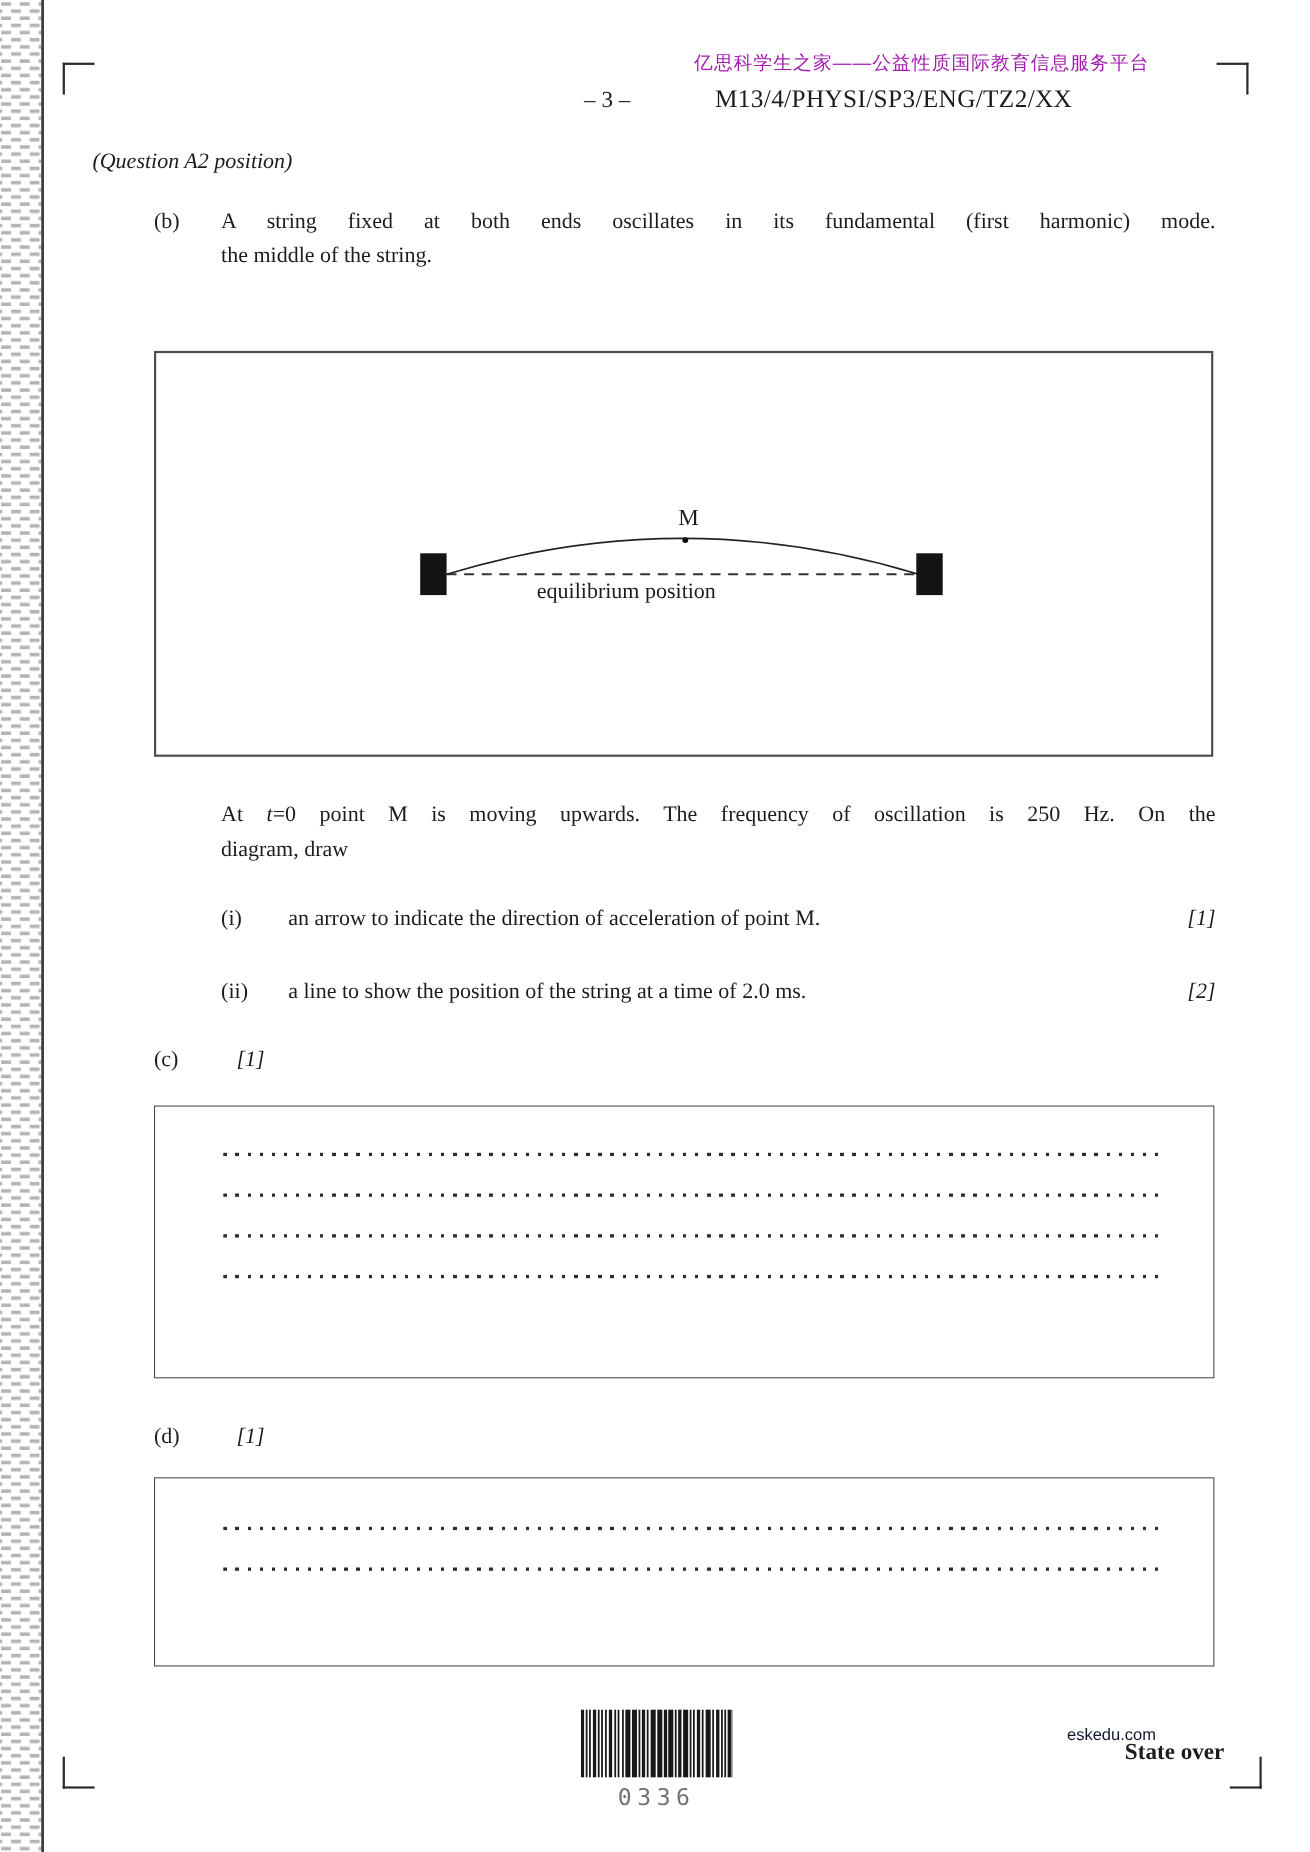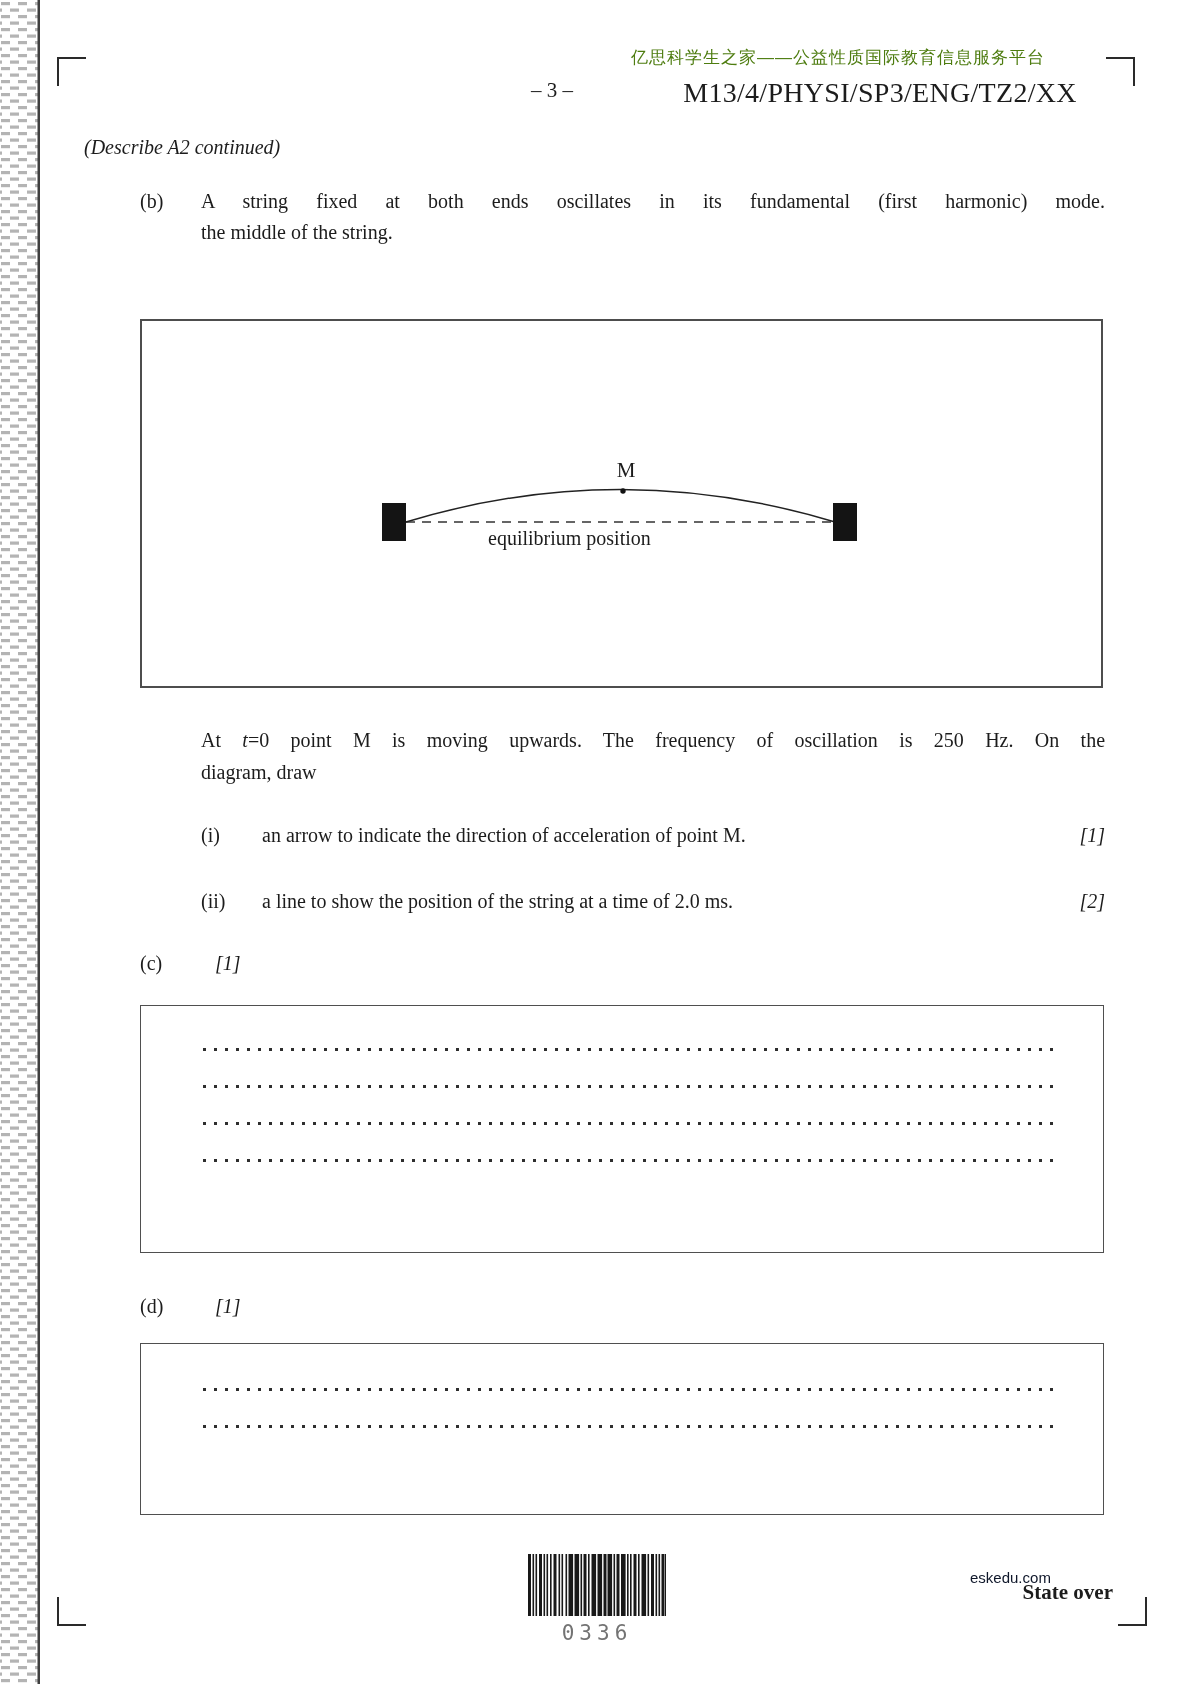--- a/index.html
+++ b/index.html
@@ -11,23 +11,23 @@
   
   .hatch-strip{left:0;top:0;width:41px;height:1684px;}
   
   .crop{width:27px;height:27px;}
   .crop.tl{left:57px;top:57px;border-top:2.5px solid #2a2a2a;border-left:2.5px solid #2a2a2a;}
   .crop.tr{left:1106px;top:57px;border-top:2.5px solid #2a2a2a;border-right:2.5px solid #2a2a2a;}
   .crop.bl{left:57px;top:1597px;border-bottom:2.5px solid #2a2a2a;border-left:2.5px solid #2a2a2a;}
   .crop.br{left:1118px;top:1597px;border-bottom:2.5px solid #2a2a2a;border-right:2.5px solid #2a2a2a;}
   
   .wm-cn{left:545px;top:46px;width:500px;text-align:right;font-family:"Liberation Sans",sans-serif;
-         font-size:17px;color:#4d7c0f;letter-spacing:1px;}
+         font-size:17px;color:#a21caf;letter-spacing:1px;}
   .page-num{left:531px;top:78px;font-size:21px;}
-  .paper-code{left:650px;top:77px;width:460px;text-align:center;font-size:28px;letter-spacing:.3px;}
+  .paper-code{left:650px;top:77px;width:460px;text-align:left;font-size:23px;letter-spacing:.3px;}
   .q-continued{left:84px;top:136px;font-size:20px;font-style:italic;}
   
   .qrow{display:flex;align-items:flex-start;font-size:20px;line-height:31px;}
   .qlabel{flex:0 0 61px;}
   .qtext{flex:1 1 auto;}
   .marks{flex:0 0 auto;margin-left:14px;font-style:italic;}
   .jline{display:block;text-align:justify;text-align-last:justify;}
   .part-b{left:140px;top:186px;width:965px;}
   .instruction{left:201px;top:724px;width:904px;font-size:20px;line-height:32px;}
   .sub-i{left:201px;top:820px;width:904px;}
@@ -75,21 +75,21 @@
 
 <div class="abs crop tl"></div>
 <div class="abs crop tr"></div>
 <div class="abs crop bl"></div>
 <div class="abs crop br"></div>
 
 <div class="abs wm-cn">亿思科学生之家——公益性质国际教育信息服务平台</div>
 <div class="abs page-num">– 3 –</div>
 <div class="abs paper-code">M13/4/PHYSI/SP3/ENG/TZ2/XX</div>
 
-<div class="abs q-continued">(Describe A2 continued)</div>
+<div class="abs q-continued">(Question A2 position)</div>
 
 <div class="abs qrow part-b">
   <span class="qlabel">(b)</span>
   <span class="qtext">
     <span class="jline">A string fixed at both ends oscillates in its fundamental (first harmonic) mode.</span>
     <span>the middle of the string.</span>
   </span>
 </div>
 
 <div class="abs diagram-box">

